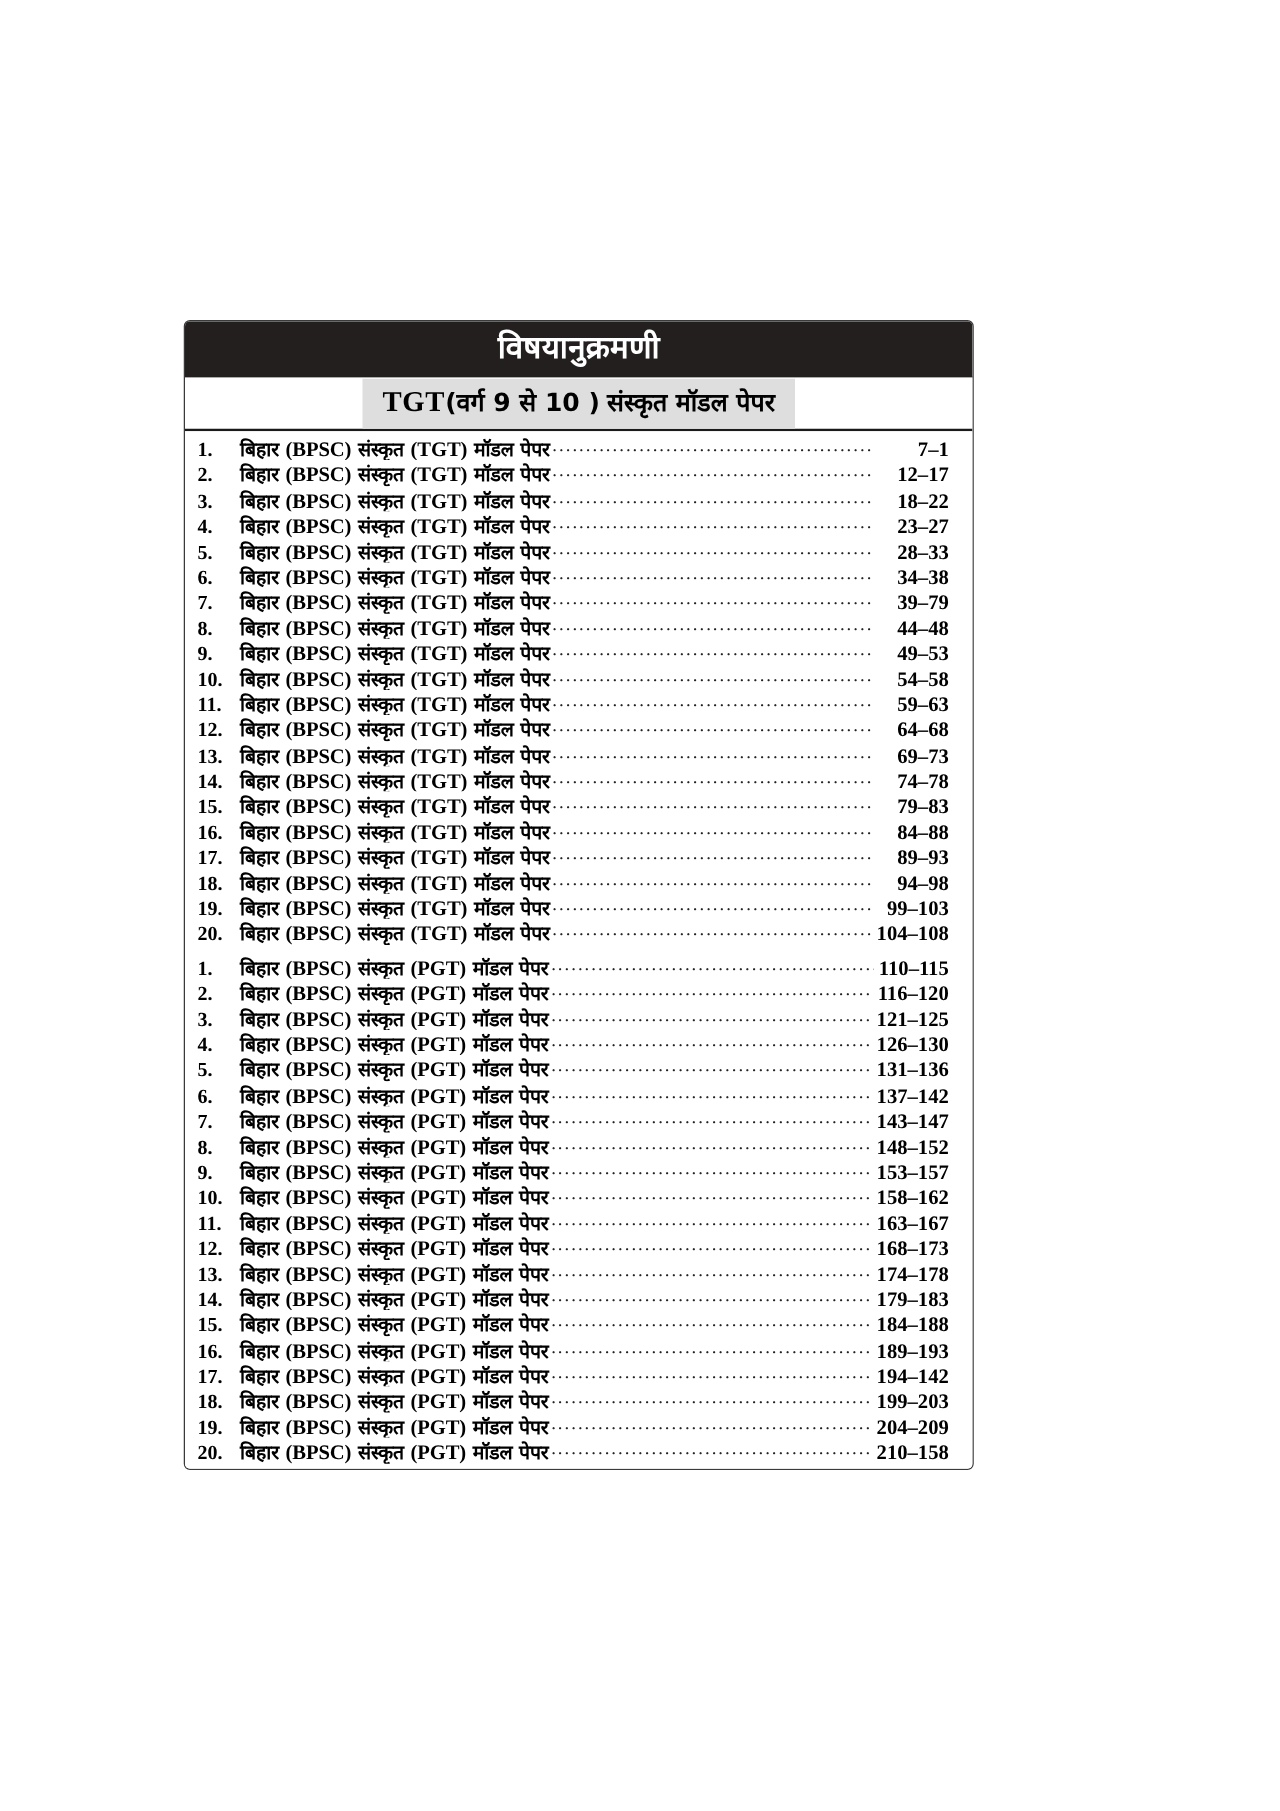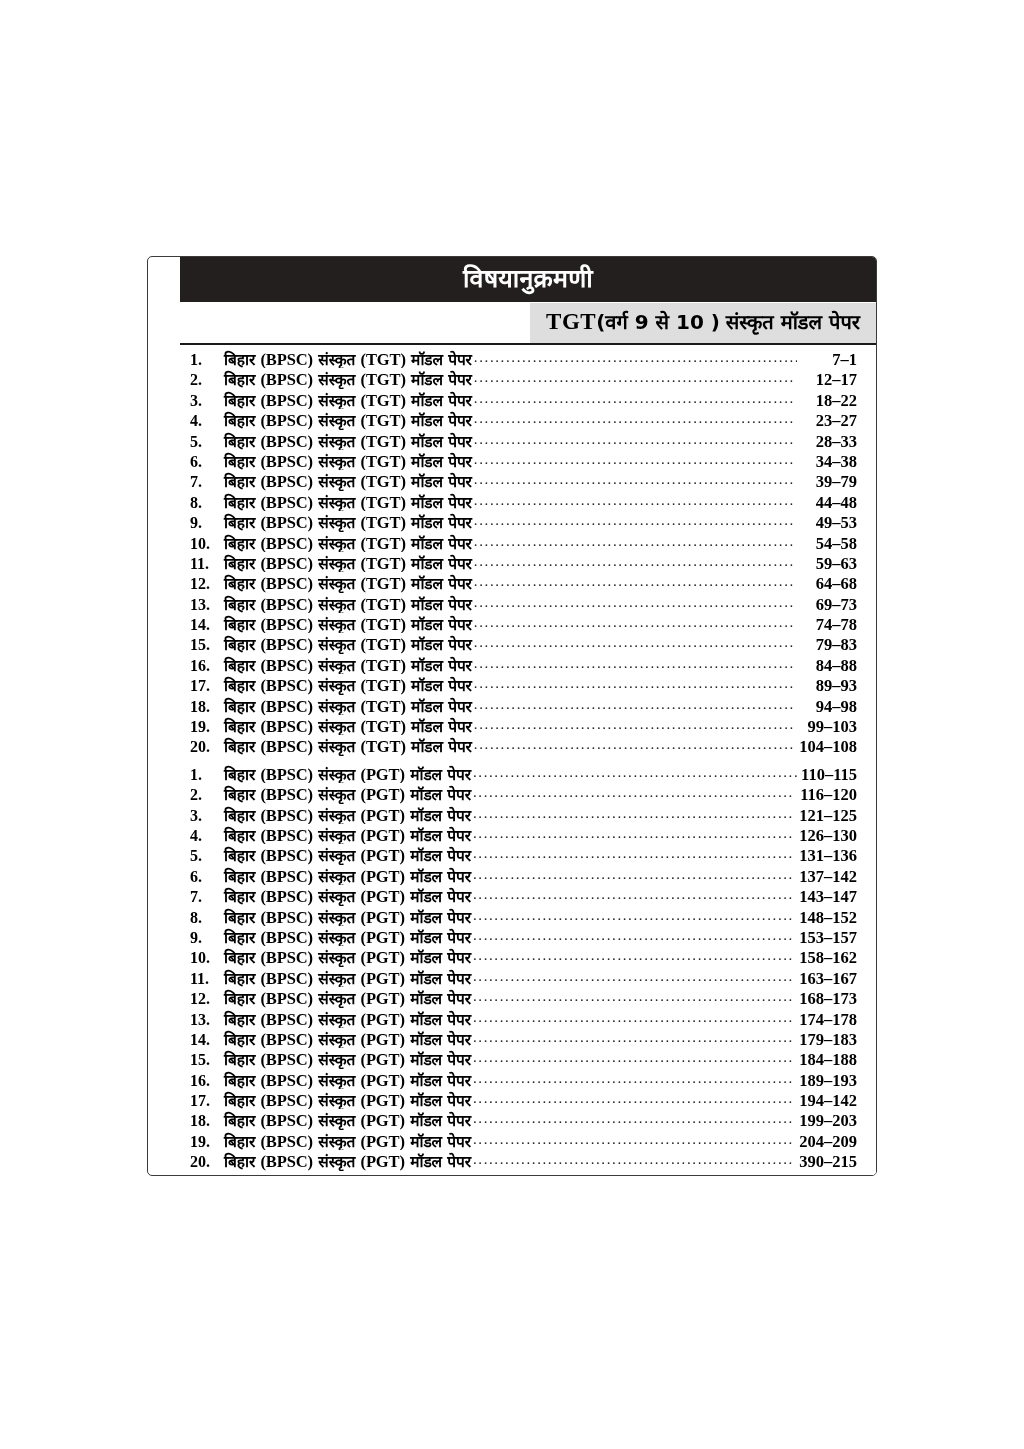--- a/index.html
+++ b/index.html
@@ -23,27 +23,26 @@
     width: 1024px;
     height: 1449px;
     background: #fff;
   }
 
   
   .toc-frame {
     position: absolute;
     left: 147px;
     top: 256px;
-    width: 730px;
+    width: 632px;
     box-sizing: border-box;
     border: 1.5px solid #3a3a3a;
     border-radius: 5px;
     background: #fff;
     overflow: hidden;
-    padding-left: 32px;
   }
 
   
   .master-title {
     background: #231f1e;
     color: #ffffff;
     text-align: center;
     font-size: 25px;
     line-height: 44px;
     height: 44px;
@@ -52,21 +51,21 @@
     border-bottom: 1.5px solid #231f1e;
   }
 
   
   .section-head {
     height: 41px;
     border-top: 2.2px solid #1a1a1a;
     border-bottom: 2.2px solid #1a1a1a;
     display: flex;
     align-items: center;
-    justify-content: flex-end;
+    justify-content: center;
     background: #ffffff;
     padding: 0;
   }
   .section-head.first { border-top: none; }
 
   .section-head-inner {
     background: #dedede;
     display: inline-block;
     padding: 2px 16px 4px 16px;
     font-size: 23px;
@@ -406,19 +405,19 @@
         <div class="toc-row">
           <span class="row-num">19.</span>
           <span class="row-title">बिहार <span class="lat">(BPSC)</span> संस्कृत <span class="lat">(PGT)</span> मॉडल पेपर</span>
           <span class="leader"></span>
           <span class="row-pages">204–209</span>
         </div>
         <div class="toc-row">
           <span class="row-num">20.</span>
           <span class="row-title">बिहार <span class="lat">(BPSC)</span> संस्कृत <span class="lat">(PGT)</span> मॉडल पेपर</span>
           <span class="leader"></span>
-          <span class="row-pages">390–215</span>
+          <span class="row-pages">210–158</span>
         </div>
       </div>
 
   </div>
 
 </div>
 
 </body></html>

